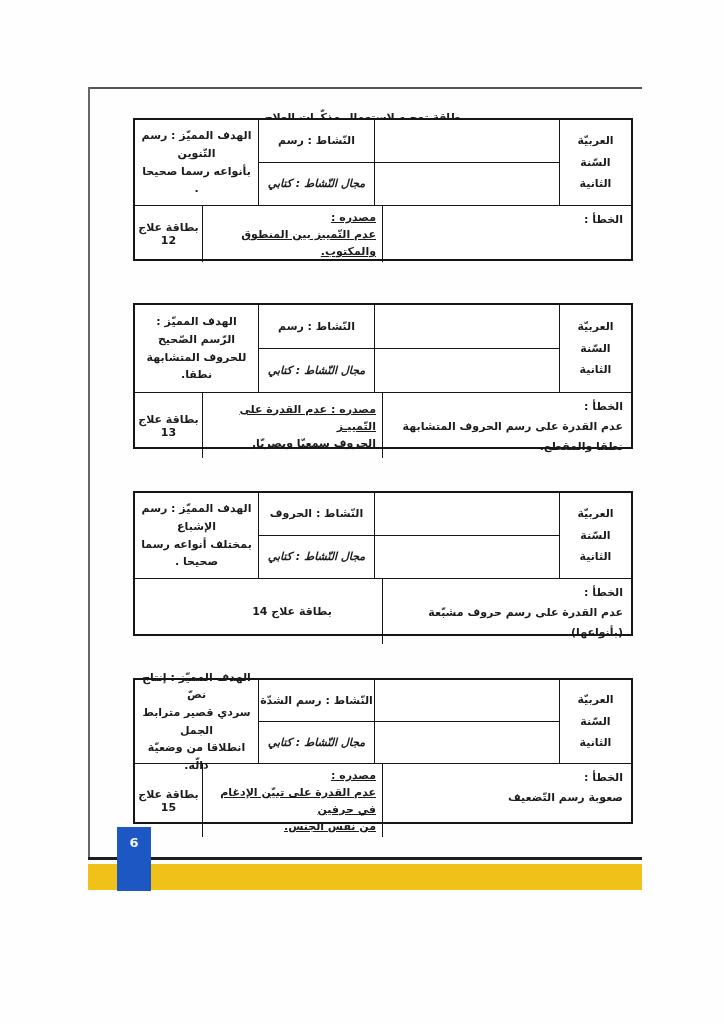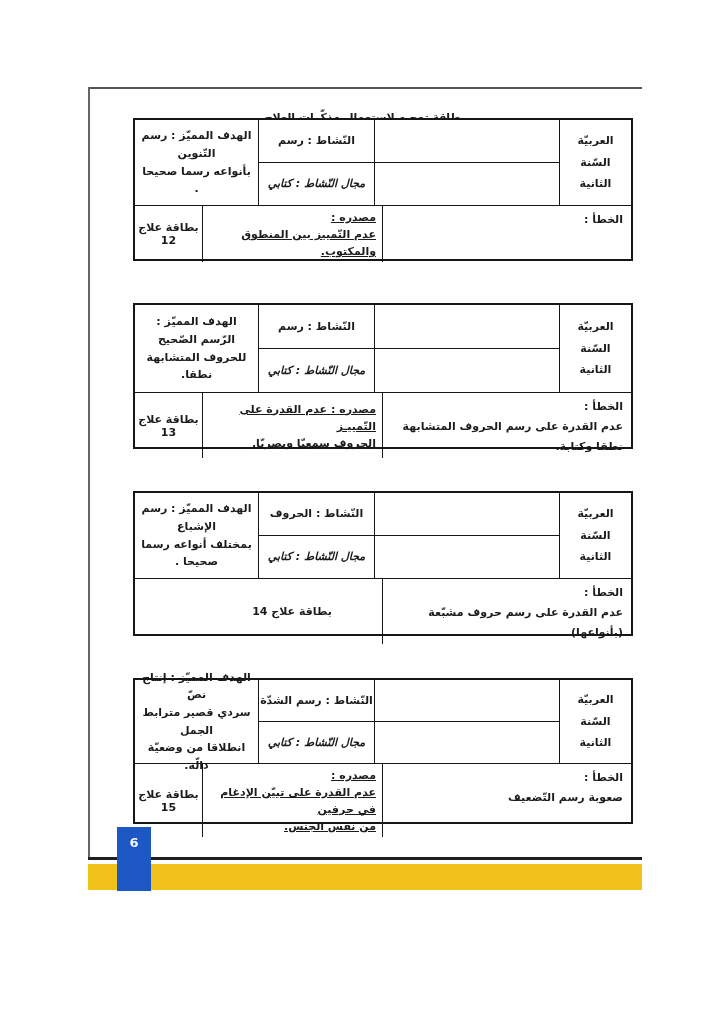--- a/index.html
+++ b/index.html
@@ -151,21 +151,21 @@
       <div class="cell blank1"></div>
       <div class="cell blank2"></div>
       <div class="cell act">النّشاط : رسم</div>
       <div class="cell field">مجال النّشاط : كتابي</div>
       <div class="cell goal">الهدف المميّز : الرّسم الصّحيح
 للحروف المتشابهة نطقا.</div>
     </div>
     <div class="bottom">
       <div class="cell error">
         <span class="lbl">الخطأ :</span>
-        <span class="txt">عدم القدرة على رسم الحروف المتشابهة نطقا وكتابة.</span>
+        <span class="txt">عدم القدرة على رسم الحروف المتشابهة نطقا والمقطع.</span>
       </div>
       <div class="cell source">مصدره : عدم القدرة على التّمييـز
 الحروف سمعيّا وبصريّا.</div>
       <div class="cell cardno">بطاقة علاج 13</div>
     </div>
   </div>
 
   <div class="tbl t3">
     <div class="top">
       <div class="cell subject">العربيّة

